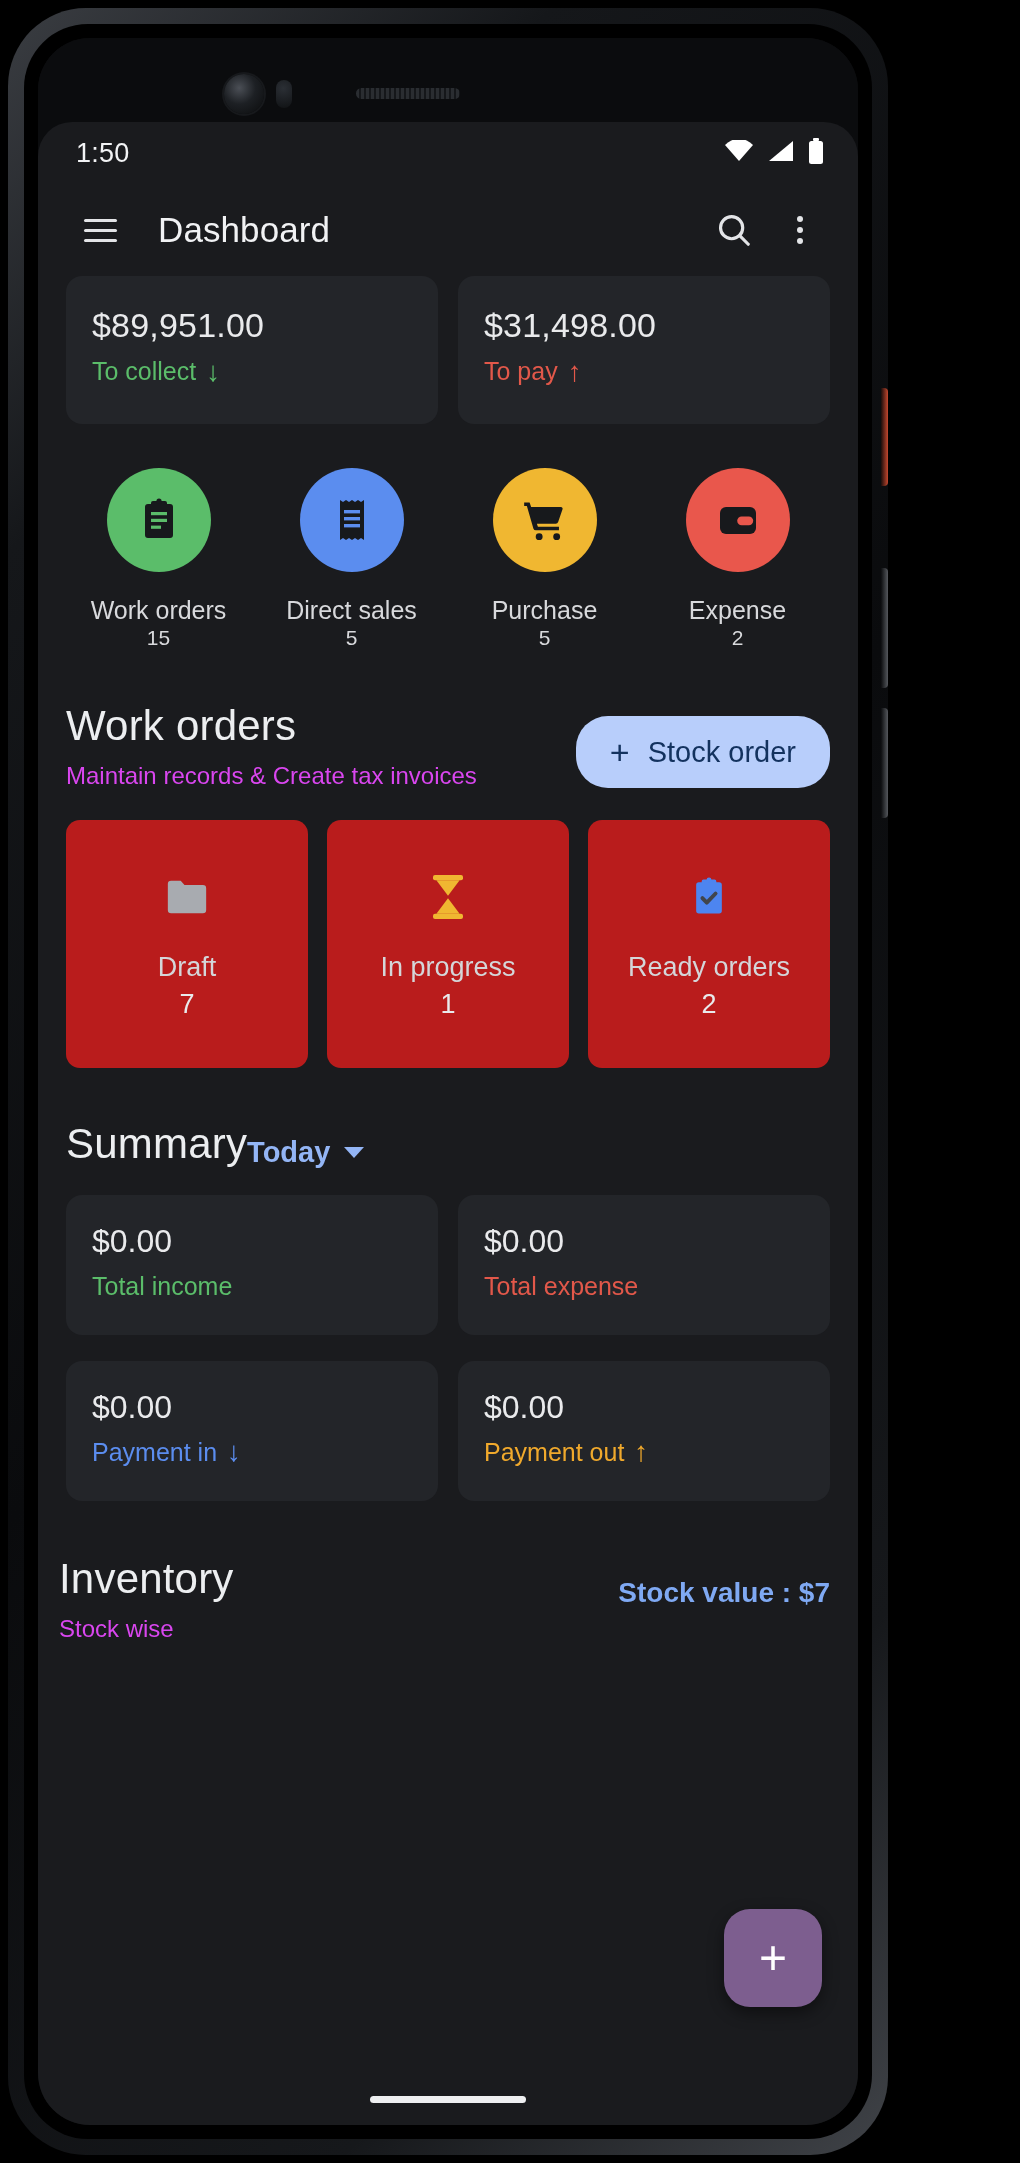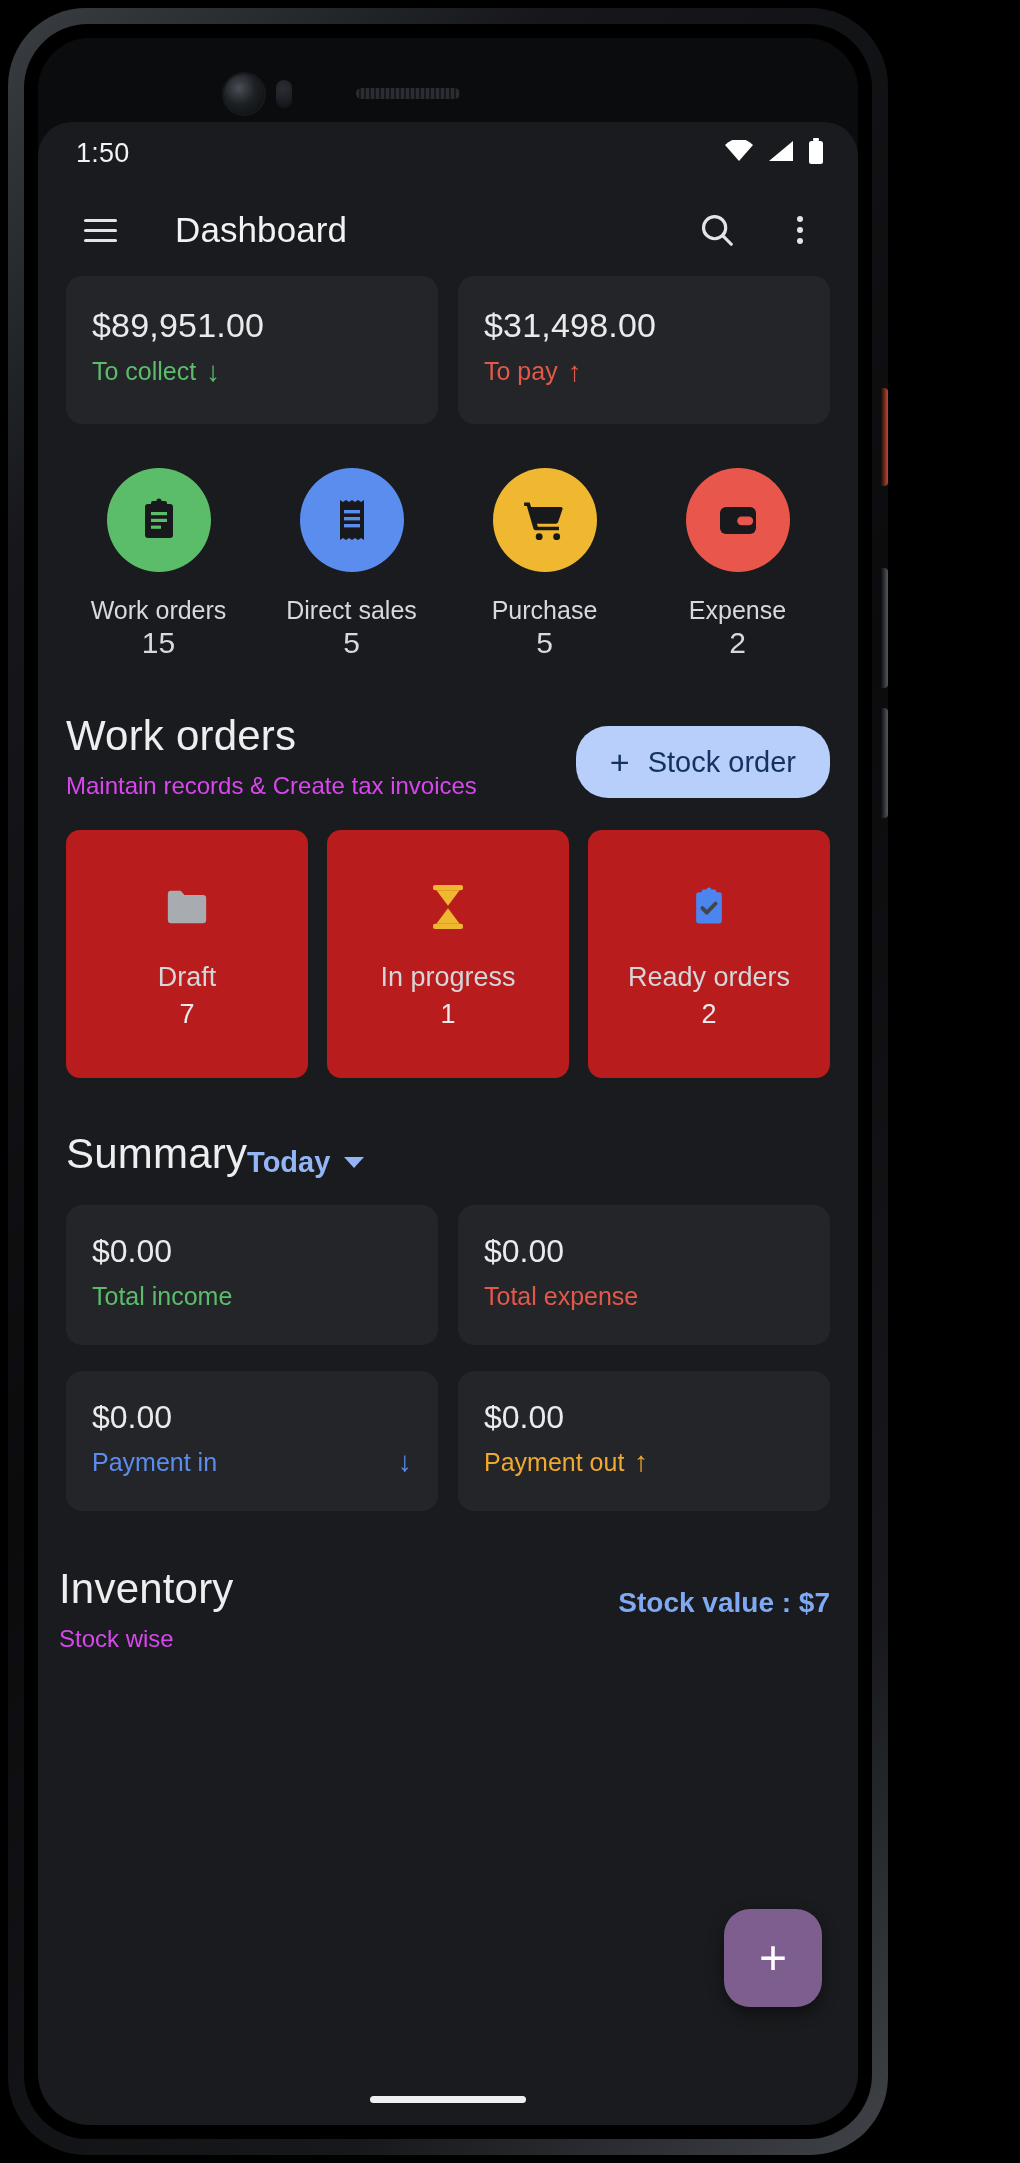--- a/index.html
+++ b/index.html
@@ -87,21 +87,21 @@
     color: #f2f3f5; font-size: 27px; font-weight: 400; letter-spacing: .2px;
   }
   .status-icons { display: flex; align-items: center; gap: 13px; }
   .si { display: block; }
 
   
   .appbar {
     height: 92px;
     display: flex; align-items: center;
     padding: 0 28px 0 32px;
-    gap: 23px;
+    gap: 6px;
   }
   .icon-btn {
     width: 60px; height: 60px;
     display: flex; align-items: center; justify-content: center;
     border-radius: 50%;
     cursor: pointer;
   }
   .hamburger { display: flex; flex-direction: column; gap: 7px; }
   .hamburger i { display: block; width: 33px; height: 3px; background: #e3e4e7; border-radius: 2px; }
   .appbar-title {
@@ -144,21 +144,21 @@
   .quick {
     flex: 1; display: flex; flex-direction: column; align-items: center; cursor: pointer;
   }
   .quick-circle {
     width: 104px; height: 104px; border-radius: 50%;
     display: flex; align-items: center; justify-content: center;
   }
   .quick-label {
     margin-top: 22px; color: #d8d9dc; font-size: 25px; text-align: center; line-height: 1.28;
   }
-  .quick-count { color: #d8d9dc; font-size: 30px; text-align: center; }
+  .quick-count { color: #d8d9dc; font-size: 21px; text-align: center; }
 
   
   .section {
     padding: 52px 28px 0 28px;
     display: flex; align-items: flex-start; justify-content: space-between;
   }
   .section-left { max-width: 520px; }
   .section-title { color: #eceef0; font-size: 42px; font-weight: 400; letter-spacing: .2px; }
   .section-sub { color: #d946ef; font-size: 24px; margin-top: 10px; line-height: 1.33; }
   .pill-btn {
@@ -205,21 +205,21 @@
   }
   .sum-row { display: flex; gap: 20px; padding: 26px 28px 0 28px; }
   .sum-card {
     flex: 1; background: #232529; border-radius: 16px;
     padding: 28px 26px; min-height: 140px;
   }
   .sum-amount { color: #e9eaec; font-size: 32px; }
   .sum-label { font-size: 25px; margin-top: 12px; display: flex; align-items: center; gap: 10px; }
   .c-green { color: #5bbd6a; }
   .c-red   { color: #e2584a; }
-  .c-blue  { color: #5b8def; justify-content: space-between; }
+  .c-blue  { color: #5b8def; }
   .c-amber { color: #f0a92c; }
 
   
   .inv-head {
     padding: 54px 28px 0 21px;
     display: flex; align-items: flex-start; justify-content: space-between;
   }
   .inv-stock { color: #7fa9f3; font-size: 28px; font-weight: 700; padding-top: 22px; white-space: nowrap; }
 
   

